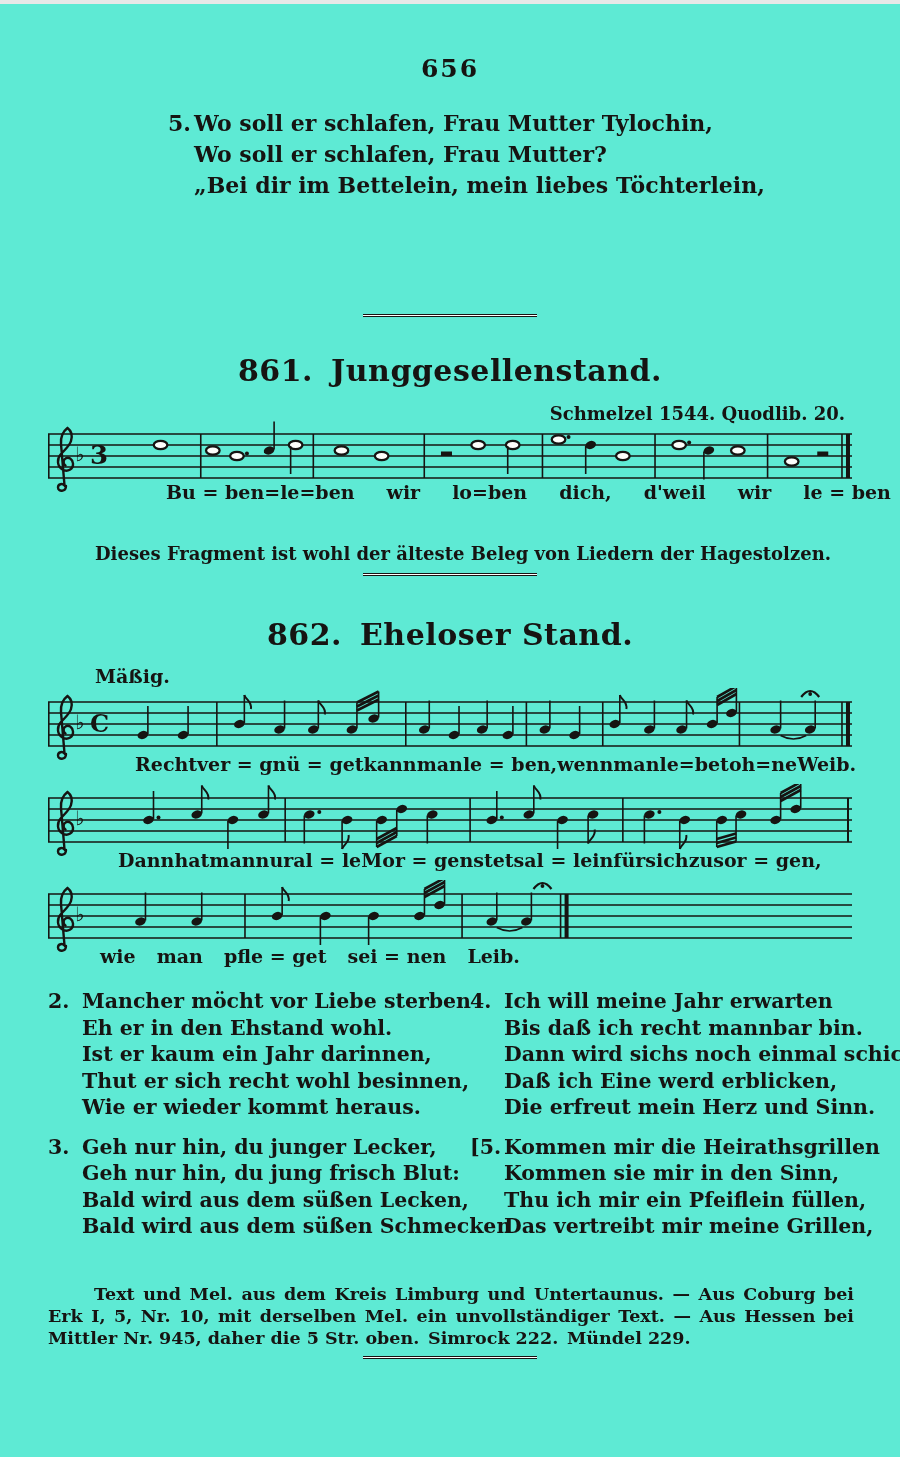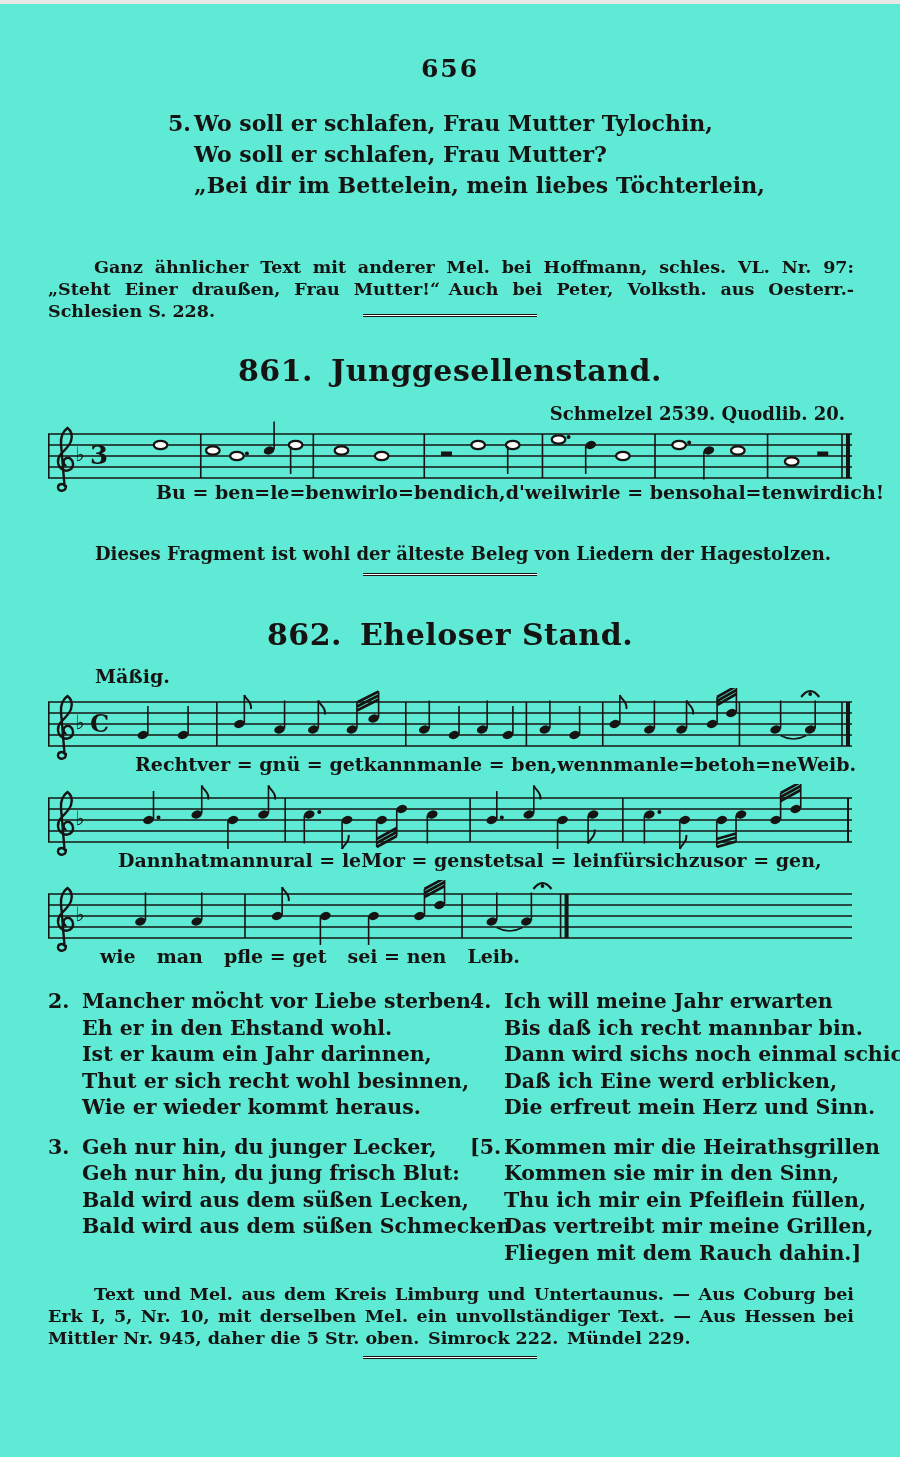--- a/index.html
+++ b/index.html
@@ -22,21 +22,21 @@
   .rule1{top:310px;} .rule2{top:569px;} .rule3{top:1352px;}
   .songhead{left:0;width:100%;text-align:center;font-size:30px;letter-spacing:.5px;}
   .h861{top:349px;} .h862{top:613px;}
   .songhead .num{margin-right:18px;}
   .attr{right:55px;font-size:18px;text-align:right;}
   .attr861{top:399px;} .attr862{top:661px;}
   .tempo{left:95px;top:661px;font-size:19px;}
   .staffwrap{left:48px;width:804px;height:78px;}
   .sw861{top:416px;} .sw8621{top:684px;} .sw8622{top:780px;} .sw8623{top:876px;}
   .lyrics{display:flex;justify-content:space-between;font-size:19px;white-space:nowrap;}
-  .ly861{top:477px;left:156px;width:696px;}
+  .ly861{top:477px;left:166px;width:696px;gap:32px;}
   .ly8621{top:749px;left:135px;width:690px;}
   .ly8622{top:845px;left:118px;width:700px;}
   .ly8623{top:941px;left:100px;width:420px;}
   .verses{top:984px;left:48px;width:812px;display:flex;}
   .vcol{width:50%;box-sizing:border-box;}
   .vcol2{padding-left:16px;}
   .verse{display:flex;font-size:20.5px;line-height:26.5px;margin-bottom:13px;}
   .verse .vnum{flex:0 0 auto;width:34px;}
   .verse .vl{white-space:nowrap;}
   .footnote{top:1261px;}
@@ -61,28 +61,27 @@
       </div>
       <div class="vrow">
         <span class="vnum"></span>
         <span class="vl">„Bei dir im Bettelein, mein liebes Töchterlein,</span>
       </div>
       <div class="vrow">
         <span class="vnum"></span>
       </div>
     </div>
 
-  <p class="abs smallnote note-a">Ganz ähnlicher Text mit anderer Mel. bei Hoffmann, schles. VL. Nr. 97: „Steht Einer draußen, Frau Mutter!“ Auch bei Peter, Volksth. aus Oesterr.-Schlesien S. 228.</p>
 
   <div class="abs rule rule1"></div>
 
   <div class="abs songhead h861">
     <span class="num">861.</span><span>Junggesellenstand.</span>
   </div>
-  <div class="abs attr attr861">Schmelzel 2539. Quodlib. 20.</div>
+  <div class="abs attr attr861">Schmelzel 1544. Quodlib. 20.</div>
 
   <div class="abs staffwrap sw861"><svg viewBox="0 0 804 78" width="804" height="78">
         <line x1="0" y1="14" x2="804" y2="14" stroke="#161412" stroke-width="1.3"></line>
         <line x1="0" y1="25" x2="804" y2="25" stroke="#161412" stroke-width="1.3"></line>
         <line x1="0" y1="36" x2="804" y2="36" stroke="#161412" stroke-width="1.3"></line>
         <line x1="0" y1="47" x2="804" y2="47" stroke="#161412" stroke-width="1.3"></line>
         <line x1="0" y1="58" x2="804" y2="58" stroke="#161412" stroke-width="1.3"></line>
         <line x1="0.8" y1="14" x2="0.8" y2="58" stroke="#161412" stroke-width="1.6"></line>
         <g transform="translate(7,14)" fill="none" stroke="#161412" stroke-width="2.4" stroke-linecap="round">
           <path d="M 11 52 C 11 58 3 58 3 53.5 C 3 50 7.5 49 9.5 51.5 L 6 10 C 5.5 3 8.5 -3 12.5 -6 C 16.5 -3 17.5 2 16 7 C 14.5 12 9.5 16 6 20 C 1.5 25 2 32 7.5 35.5 C 12.5 38.5 18.5 35 18 29.5 C 17.5 25 13.5 22.5 10.5 24.5 C 8 26 8 30 10.5 31.5"></path>
@@ -403,21 +402,20 @@
             <div class="vl">Die erfreut mein Herz und Sinn.</div>
           </div>
         </div>
         <div class="verse">
           <span class="vnum">[5.</span>
           <div>
             <div class="vl">Kommen mir die Heirathsgrillen</div>
             <div class="vl">Kommen sie mir in den Sinn,</div>
             <div class="vl">Thu ich mir ein Pfeiflein füllen,</div>
             <div class="vl">Das vertreibt mir meine Grillen,</div>
-            <div class="vl">Fliegen mit dem Rauch dahin.]</div>
           </div>
         </div>
       </div>
   </div>
 
   <p class="abs smallnote footnote">Text und Mel. aus dem Kreis Limburg und Untertaunus. — Aus Coburg bei Erk I, 5, Nr. 10, mit derselben Mel. ein unvollständiger Text. — Aus Hessen bei Mittler Nr. 945, daher die 5 Str. oben. Simrock 222. Mündel 229.</p>
 
   <div class="abs rule rule3"></div>
 
 </div>

